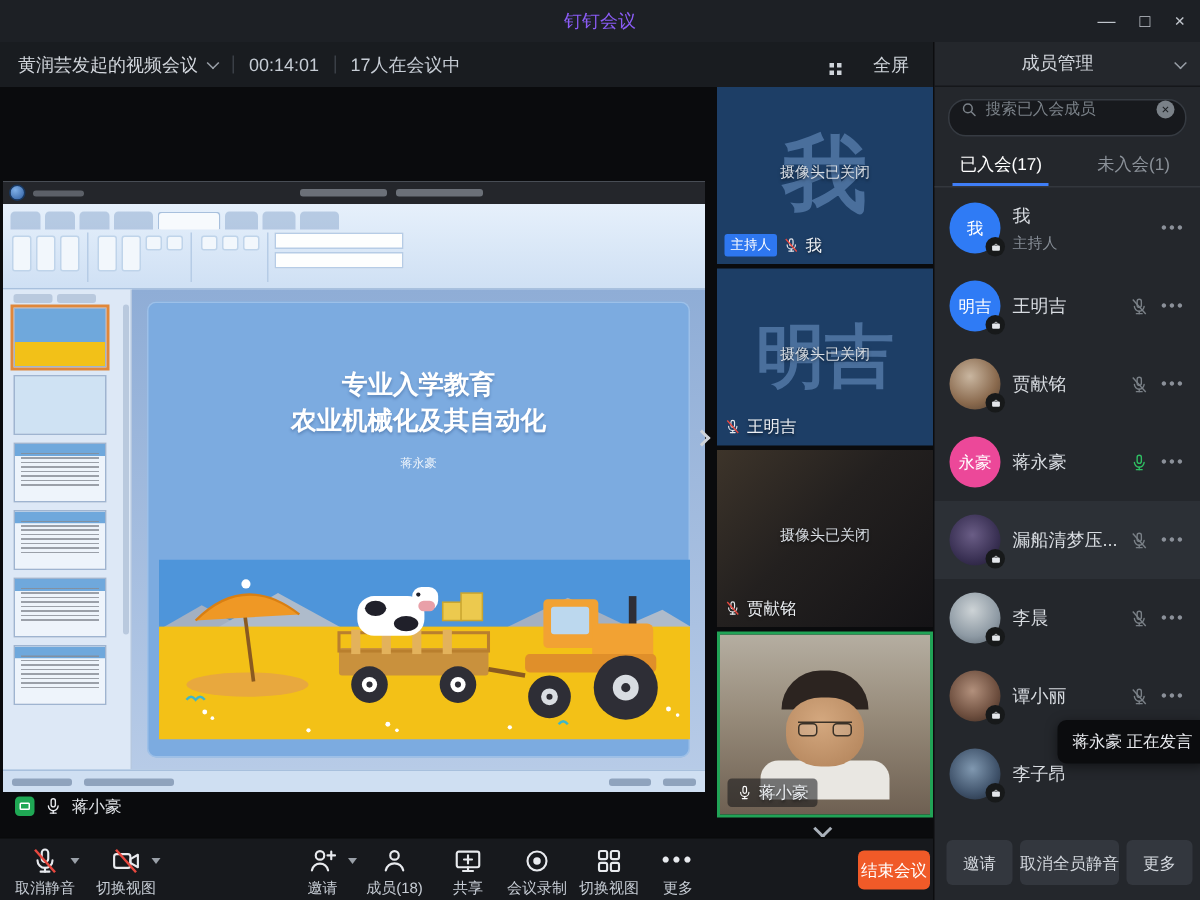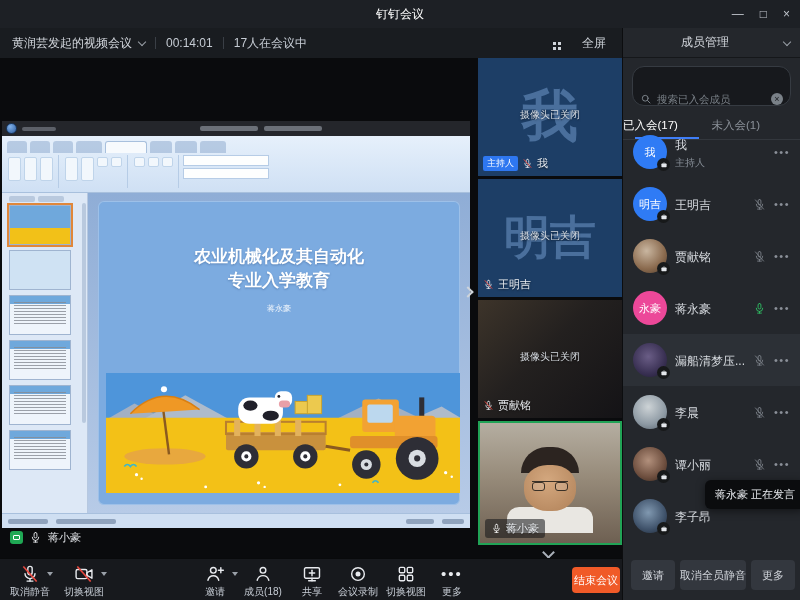--- a/index.html
+++ b/index.html
@@ -1,21 +1,21 @@
 <!DOCTYPE html>
 <html><head>
 <meta charset="utf-8">
 <style>
   * { margin:0; padding:0; box-sizing:border-box; }
   body { background:#000; font-family:"Liberation Sans","DejaVu Sans",sans-serif; }
   .screen { position:relative; width:800px; height:600px; background:#131518; overflow:hidden; color:#c9ced6; }
 
   
   .titlebar { position:absolute; left:0; top:0; width:800px; height:28px; background:#1d2025; display:flex; align-items:center; justify-content:center; }
-  .titlebar .wtitle { font-size:12px; color:#ffffff; }
+  .titlebar .wtitle { font-size:12px; color:#8b5cf6; }
   .win-controls { position:absolute; right:10px; top:0; height:28px; display:flex; align-items:center; gap:16px; }
   .win-controls span { font-size:12px; color:#c0c5cc; cursor:default; }
 
   
   .meetbar { position:absolute; left:0; top:28px; width:622px; height:30px; background:#191c20; display:flex; align-items:center; padding:0 12px; }
   .meetbar .mtitle { font-size:12px; color:#d3d7dd; }
   .chev { display:inline-block; width:6px; height:6px; border-right:1.5px solid #9aa0a8; border-bottom:1.5px solid #9aa0a8; transform:rotate(45deg); margin:0 0 2px 7px; }
   .msep { width:1px; height:12px; background:#3a3f46; margin:0 10px; }
   .meetbar .mtimer, .meetbar .mcount { font-size:12px; color:#c6ccd4; }
   .fullscreen { position:absolute; right:16px; top:0; height:30px; display:flex; align-items:center; gap:21px; }
@@ -92,26 +92,26 @@
   .titem { position:absolute; top:5px; width:70px; transform:translateX(-50%); text-align:center; cursor:default; }
   .titem .ic { height:20px; }
   .titem .tlabel { display:block; font-size:10px; color:#c6ccd4; margin-top:1px; white-space:nowrap; }
   .caret { position:absolute; top:8px; width:0; height:0; border-left:3.5px solid transparent; border-right:3.5px solid transparent; border-top:4px solid #9aa0a8; }
   .endbtn { position:absolute; left:572px; top:8px; width:48px; height:26px; background:#f05a28; border:none; border-radius:4px; color:#fff; font-size:11px; font-family:inherit; }
 
   
   .panel { position:absolute; left:622px; top:28px; width:178px; height:572px; background:#24272c; border-left:1px solid #0c0d0f; }
   .p-header { height:30px; display:flex; align-items:center; padding:0 10px; border-bottom:1px solid #15171a; }
   .p-header .phlabel { font-size:12px; color:#d3d7dd; flex:1;margin-left:48px; }
-  .p-search { margin:8px 9px 6px; height:40px; background:#17191d; border:1px solid #363b42; border-radius:12px; display:flex; align-items:flex-end; padding:0 7px; gap:5px; }
+  .p-search { margin:8px 9px 6px; height:25px; background:#17191d; border:1px solid #363b42; border-radius:12px; display:flex; align-items:flex-start; padding:0 7px; gap:5px; }
   .p-search input { flex:1; background:transparent; border:none; outline:none; font-size:10.5px; color:#c6ccd4; font-family:inherit; min-width:0; }
   .p-search input::placeholder { color:#7a8188; }
   .clear-ic { width:12px; height:12px; border-radius:50%; background:#7a8188; color:#1a1d21; font-size:9px; line-height:12px; text-align:center; }
   .p-tabs { height:28px; display:flex; border-bottom:1px solid #33373d; position:relative; }
-  .p-tab { flex:1; text-align:left; font-size:11.5px; color:#8b9199; line-height:26px; }
+  .p-tab { flex:1; text-align:center; font-size:11.5px; color:#8b9199; line-height:26px; }
   .p-tab.on { color:#fff; }
   .tab-underline { position:absolute; left:12px; bottom:0; width:64px; height:2px; background:#3f7ef7; }
   .p-list { position:absolute; left:0; top:98px; right:0; bottom:50px; overflow:hidden; }
   .mrow { height:52px; display:flex; align-items:center; gap:8px; padding:0 10px; }
   .mrow.hl { background:#2c3036; }
   .avatar { position:relative; width:34px; height:34px; border-radius:50%; flex:none; display:flex; align-items:center; justify-content:center; font-size:11px; color:#fff; }
   .av-blue { background:#2f7bf5; }
   .av-green { background:#ec4899; }
   .av-p1 { background:radial-gradient(circle at 40% 35%,#c9b6a0,#8a6a4e 60%,#4e3b2c); }
   .av-p2 { background:radial-gradient(circle at 45% 40%,#6a5d86,#3a3154 60%,#1d1830); }
@@ -299,22 +299,22 @@
           <div class="thumb">
               <div class="t-sky" style="height:20%"></div>
               <div style="height:80%;background:#eef4fb"></div>
               <div class="tx"></div>
             </div>
           <div class="tscroll"></div>
         </div>
         <div class="stage">
           <div class="slide">
             <div class="slide-title">
+              <div>专业入学教育</div>
               <div>农业机械化及其自动化</div>
-              <div>专业入学教育</div>
             </div>
             <div class="slide-sub">蒋永豪</div>
             <svg class="illus" viewBox="0 0 352 118" preserveAspectRatio="none">
               <rect x="0" y="0" width="352" height="46" fill="#4e95da"></rect>
               <polygon points="0,46 28,30 58,46" fill="#a3b0c2"></polygon>
               <polygon points="36,46 78,22 122,46" fill="#aebbcb"></polygon>
               <polygon points="225,46 268,25 312,46" fill="#a3b0c2"></polygon>
               <polygon points="300,46 330,33 352,46" fill="#aebbcb"></polygon>
               <rect x="0" y="44" width="352" height="74" fill="#f3c117"></rect>
               <ellipse cx="58" cy="82" rx="40" ry="8" fill="#e8a83e"></ellipse>

